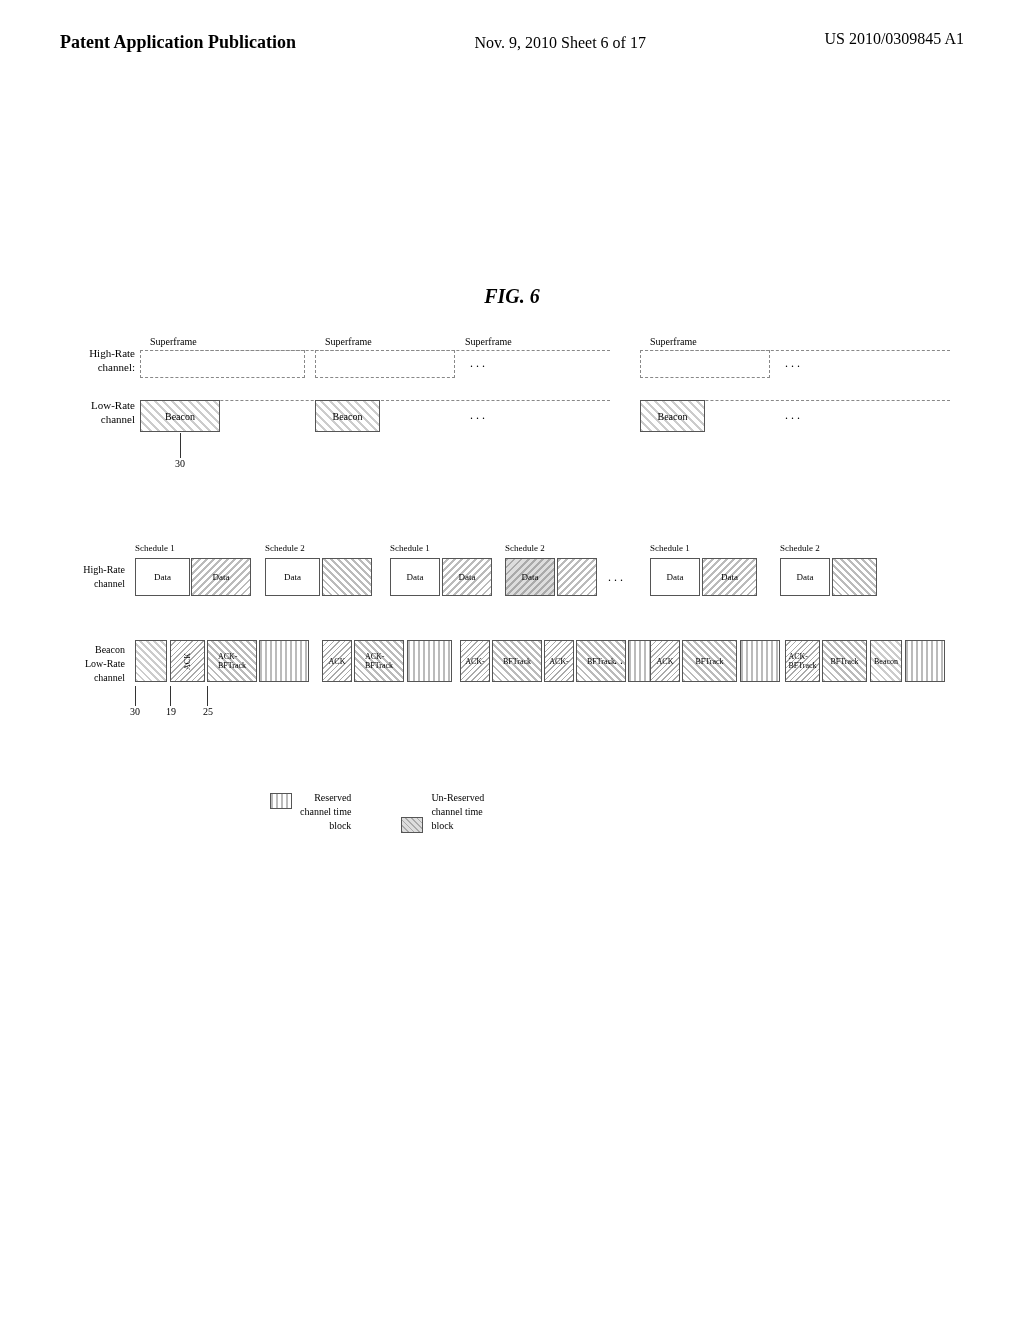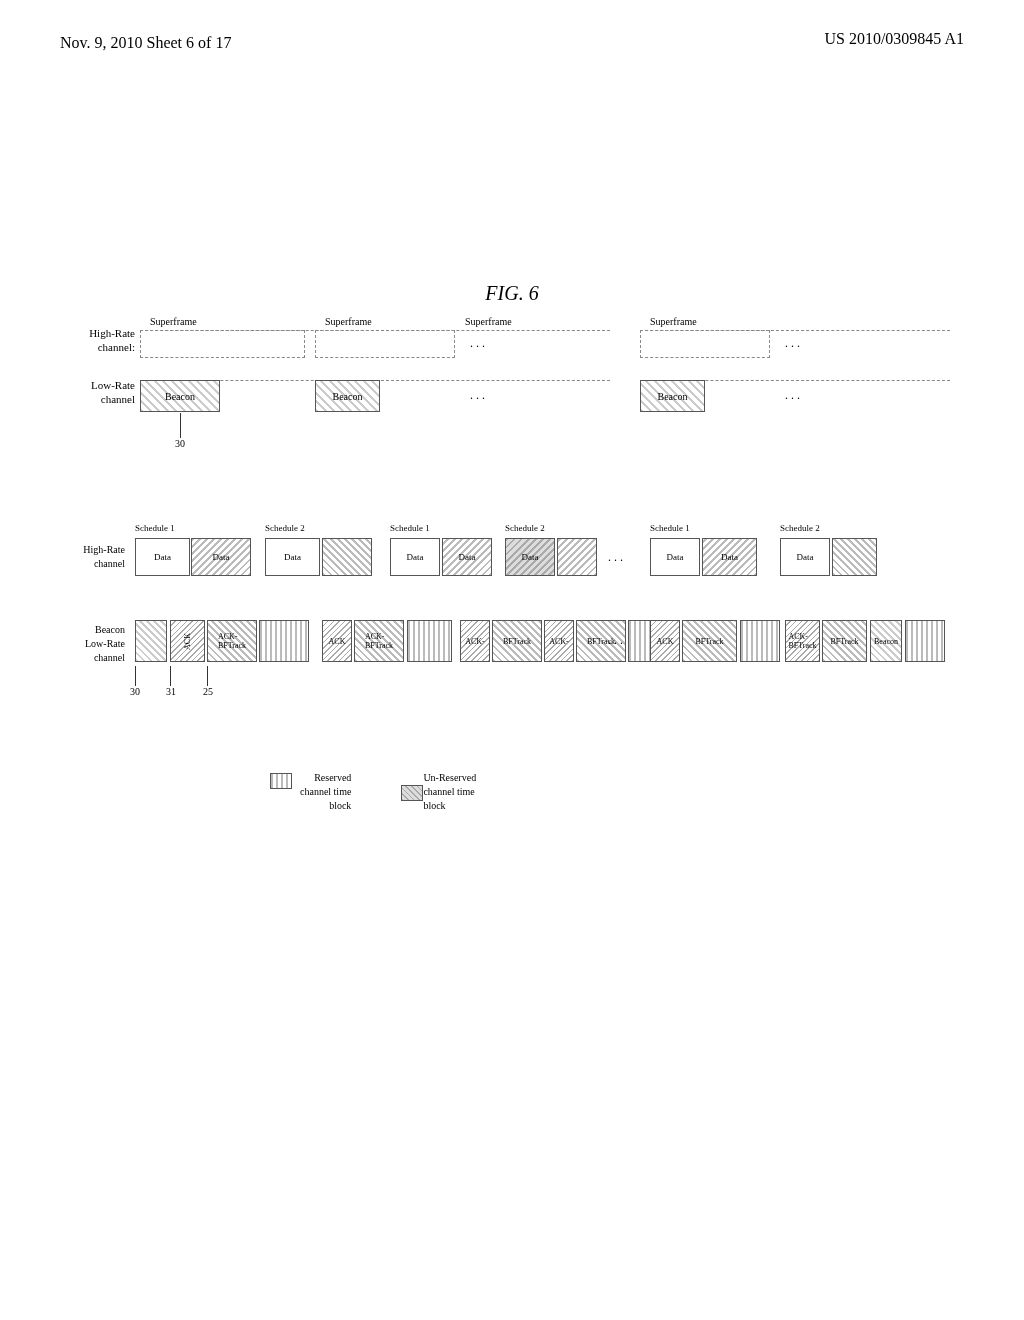--- a/index.html
+++ b/index.html
@@ -35,22 +35,23 @@
     .header-right {
       font-size: 16px;
       text-align: right;
       margin-top: 0;
     }
 
     .fig-label {
       text-align: center;
       font-size: 20px;
       margin-top: 220px;
-      margin-bottom: 13px;
+      margin-bottom: 30px;
       font-style: italic;
+      font-weight: bold;
     }
 
     .diagram-container {
       padding: 0 40px;
       position: relative;
     }
 
     
     .top-diagram {
       position: relative;
@@ -76,20 +77,21 @@
     .low-rate-label-top {
       left: 0;
       top: 55px;
       width: 80px;
     }
   </style>
 </head>
 <body>
 
 <div class="page-header">
+  <div class="header-left">Patent Application Publication</div>
   <div class="header-center">Nov. 9, 2010    Sheet 6 of 17</div>
   <div class="header-right">US 2010/0309845 A1</div>
 </div>
 
 <div class="fig-label">FIG. 6</div>
 
 <div class="diagram-container">
 
   <div class="top-diagram" style="position:relative; width:820px; height:140px; margin-left:100px;">
 
@@ -199,31 +201,31 @@
     <div style="position:absolute; top:112px; left:772px; width:45px; height:42px; border:1px solid #555; background:repeating-linear-gradient(45deg,#bbb,#bbb 2px,#fff 2px,#fff 5px); display:flex; flex-direction:column; align-items:center; justify-content:center; font-size:8px;">BFTrack</div>
 
     <div style="position:absolute; top:112px; left:820px; width:32px; height:42px; border:1px solid #555; background:repeating-linear-gradient(45deg,#ccc,#ccc 2px,#fff 2px,#fff 5px); display:flex; align-items:center; justify-content:center; font-size:8px;">Beacon</div>
 
     <div style="position:absolute; top:112px; left:855px; width:40px; height:42px; border:1px solid #555; background:repeating-linear-gradient(90deg,#bbb,#bbb 2px,#fff 2px,#fff 5px);"></div>
 
     <div style="position:absolute; top:158px; left:85px; width:1px; height:20px; border-left:1px solid #333;"></div>
     <div style="position:absolute; top:178px; left:80px; font-size:10px;">30</div>
 
     <div style="position:absolute; top:158px; left:120px; width:1px; height:20px; border-left:1px solid #333;"></div>
-    <div style="position:absolute; top:178px; left:116px; font-size:10px;">31</div>
+    <div style="position:absolute; top:178px; left:116px; font-size:10px;">19</div>
 
     <div style="position:absolute; top:158px; left:157px; width:1px; height:20px; border-left:1px solid #333;"></div>
     <div style="position:absolute; top:178px; left:153px; font-size:10px;">25</div>
 
     <div style="position:absolute; bottom:-75px; left:220px; display:flex; gap:50px;">
       <div style="display:flex; align-items:flex-start; gap:8px;text-align:right;">
         <div style="width:22px; height:16px; border:1px solid #555; background:repeating-linear-gradient(90deg,#bbb,#bbb 2px,#fff 2px,#fff 5px); margin-top:2px; flex-shrink:0;"></div>
         <div style="font-size:10px; line-height:1.4;">Reserved<br>channel time<br>block</div>
       </div>
-      <div style="display:flex; align-items:center; ">
+      <div style="display:flex; align-items:flex-end; gap:8px;">
         <div style="width:22px; height:16px; border:1px solid #555; background:repeating-linear-gradient(45deg,#aaa,#aaa 1px,#ddd 1px,#ddd 4px); margin-top:2px; flex-shrink:0;"></div>
         <div style="font-size:10px; line-height:1.4;">Un-Reserved<br>channel time<br>block</div>
       </div>
     </div>
 
   </div>
 
 </div>
 
 </body></html>

